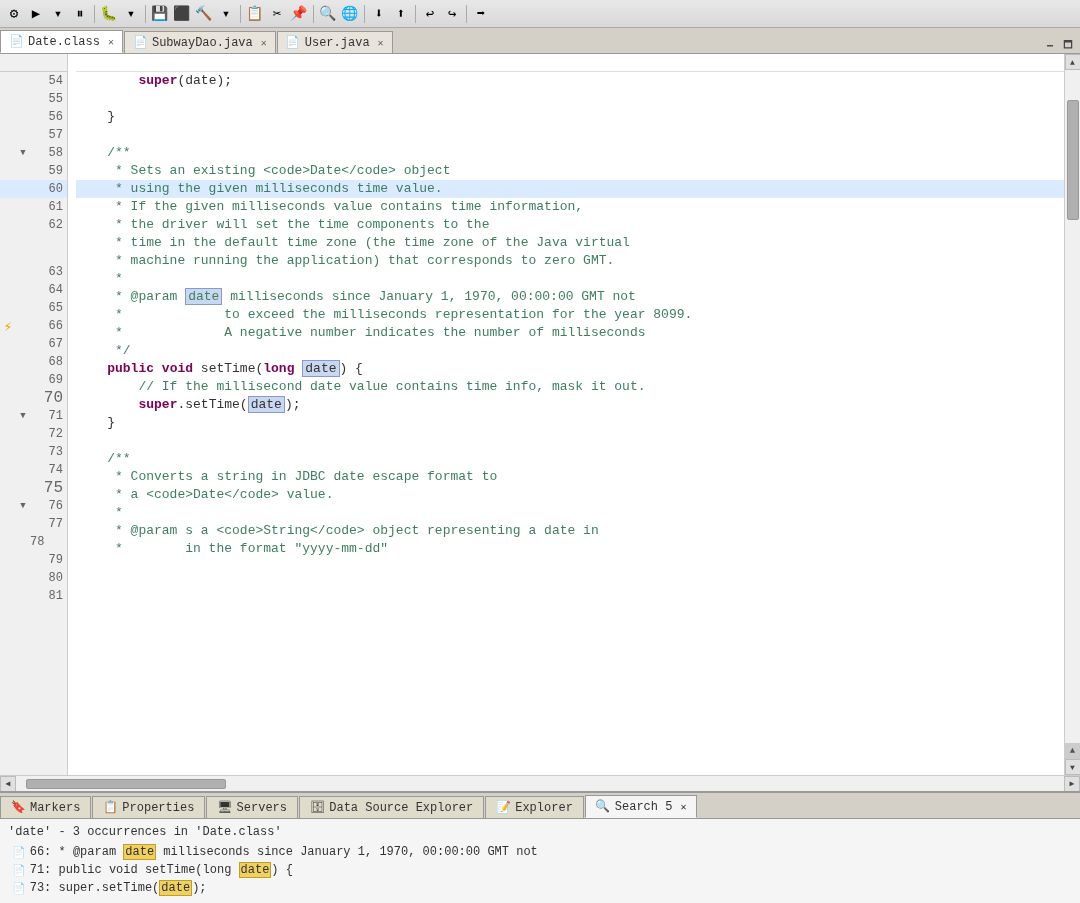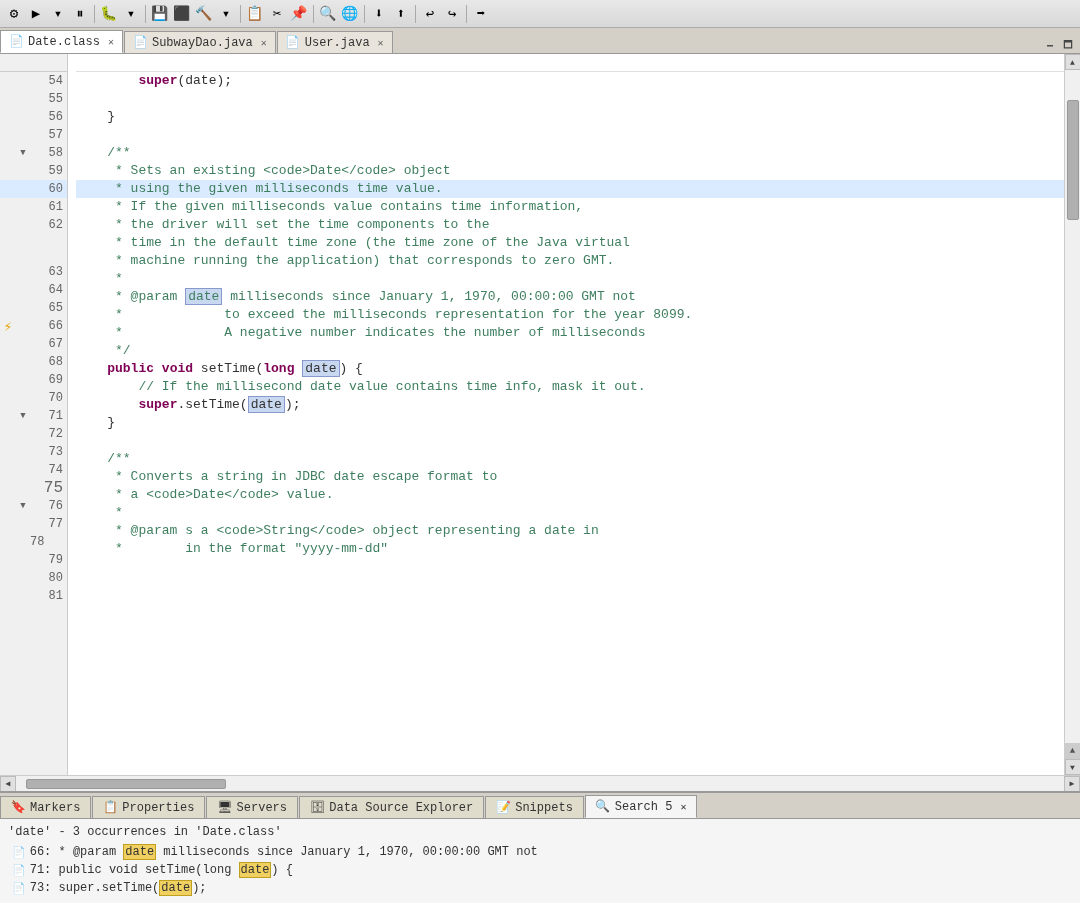--- a/index.html
+++ b/index.html
@@ -348,21 +348,21 @@
         <div style="flex:1; text-align:right; padding-right:4px; font-size:12px; color:#666;">68</div>
       </div>
     <div style="display:flex; height:18px; align-items:center;">
         <div style="width:16px;"></div>
         <div style="width:14px;"></div>
         <div style="flex:1; text-align:right; padding-right:4px; font-size:12px; color:#666;">69</div>
       </div>
     <div style="display:flex; height:18px; align-items:center;">
         <div style="width:16px;"></div>
         <div style="width:14px;"></div>
-        <div style="flex:1; text-align:right; padding-right:4px; font-size:12px; color:#666;">70</div>
+        <div style="flex:1; text-align:right; padding-right:4px; font-size:16px; color:#666;">70</div>
       </div>
     <div style="display:flex; height:18px; align-items:center;">
         <div style="width:16px;"></div>
         <div style="width:14px; text-align:center; font-size:9px; color:#666;">▼</div>
         <div style="flex:1; text-align:right; padding-right:4px; font-size:12px; color:#666;">71</div>
       </div>
     <div style="display:flex; height:18px; align-items:center;">
         <div style="width:16px;"></div>
         <div style="width:14px;"></div>
         <div style="flex:1; text-align:right; padding-right:4px; font-size:12px; color:#666;">72</div>
@@ -507,21 +507,21 @@
     <div class="bottom-tab">
       <span>🖥</span>
       <span>Servers</span>
     </div>
     <div class="bottom-tab">
       <span>🗄</span>
       <span>Data Source Explorer</span>
     </div>
     <div class="bottom-tab">
       <span>📝</span>
-      <span>Snippets</span>
+      <span>Explorer</span>
     </div>
     <div class="bottom-tab active">
       <span>🔍</span>
       <span>Search 5</span>
       <span style="margin-left:4px; font-size:10px;">✕</span>
     </div>
   </div>
 
   <div class="search-results">
     <div class="search-results-header">'date' - 3 occurrences in 'Date.class'</div>

